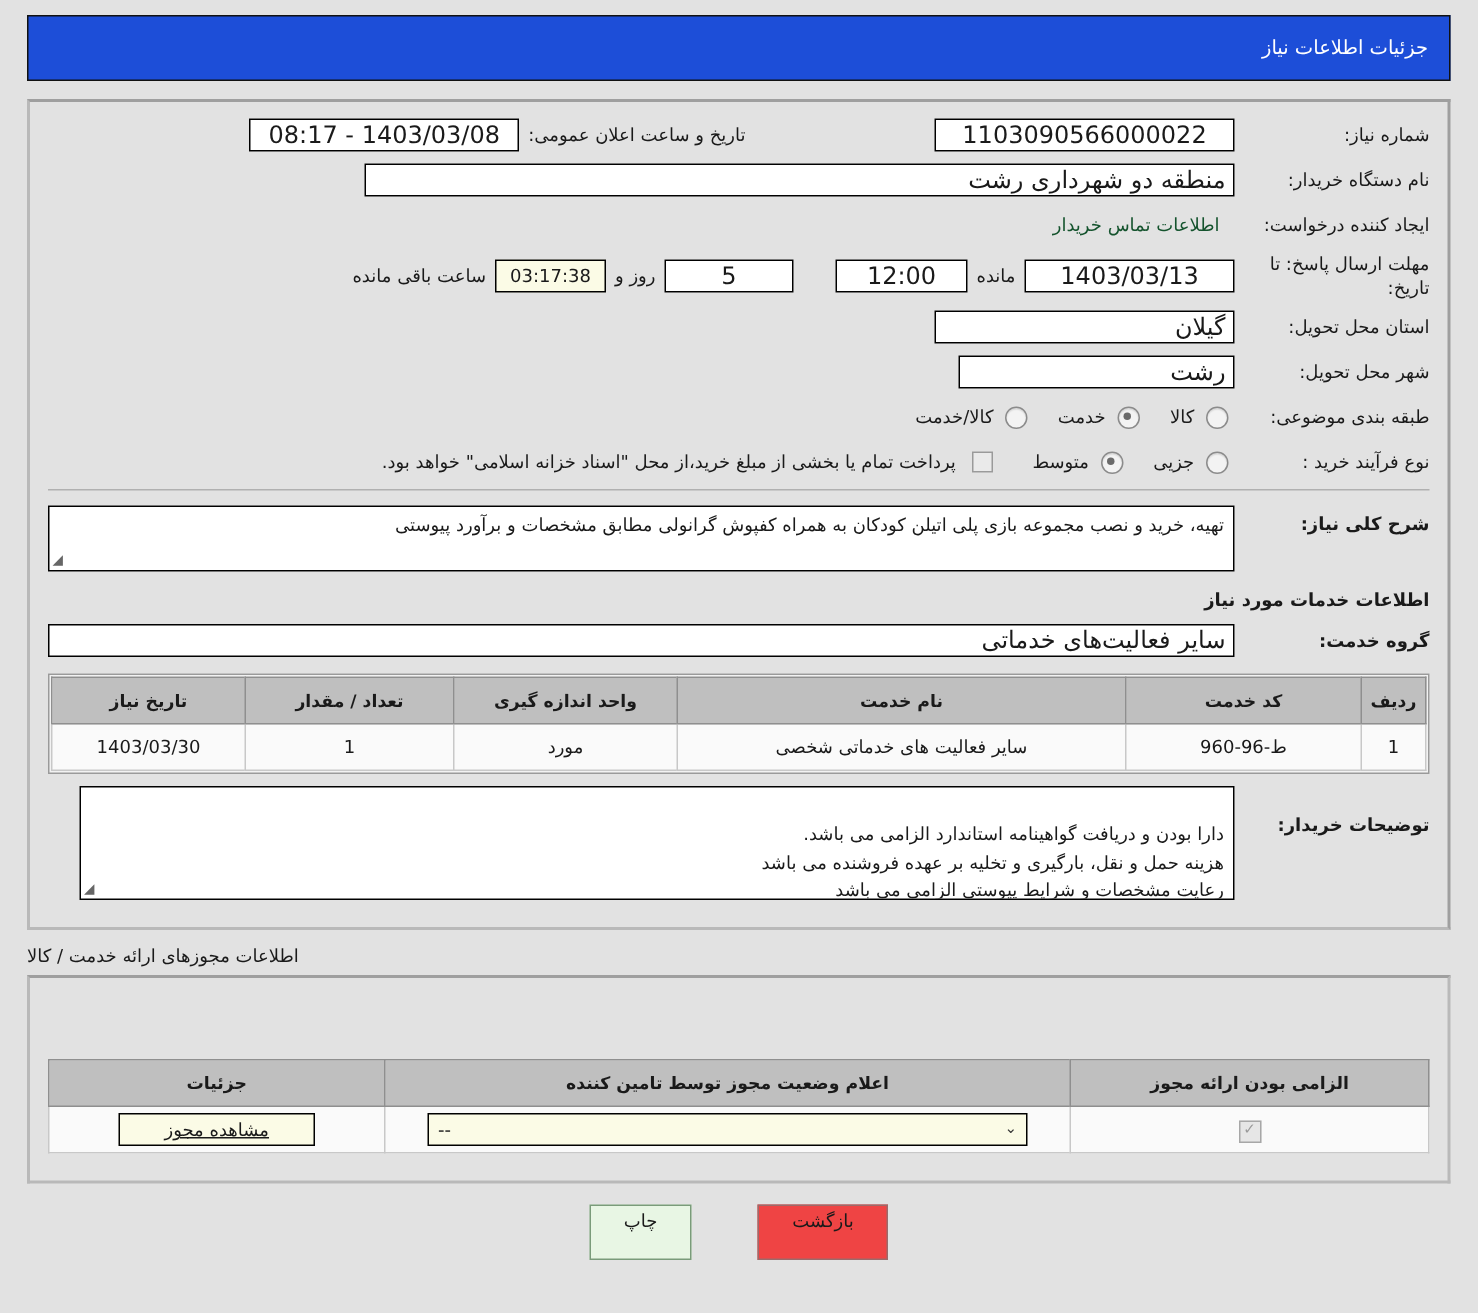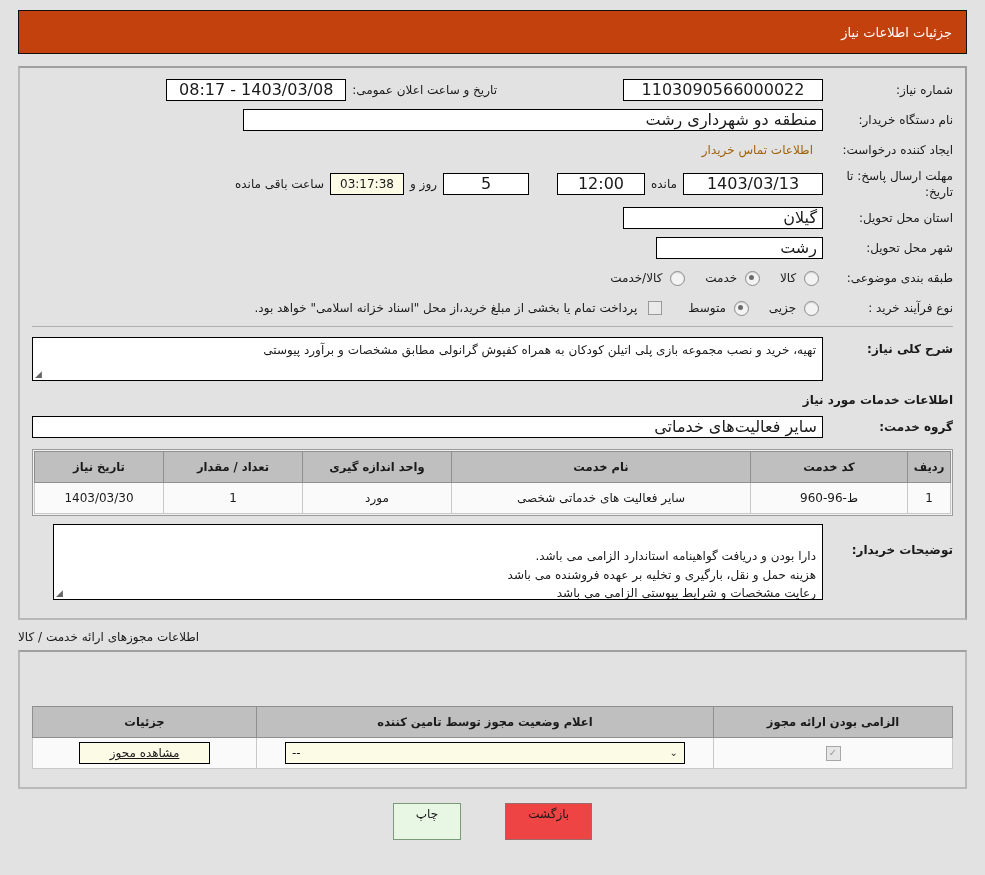--- a/index.html
+++ b/index.html
@@ -53,21 +53,21 @@
     opacity:.8;
   }
 
   
   .layer{position:relative;z-index:2;}
 
   
   .titlebar{
     margin:10px 18px 0 18px;
     height:44px;
-    background:#c2410c;
+    background:#1d4ed8;
     border:1px solid #111;
     box-sizing:border-box;
     display:flex;align-items:center;
     padding:0 14px;
   }
   .titlebar .t{
     color:#fff;font-size:13px;font-weight:normal;
   }
 
   
@@ -88,21 +88,21 @@
     line-height:1.35;
   }
   .fbox{
     border:1px solid #000;background:#fff;
     height:22px;line-height:20px;box-sizing:border-box;
     font-size:16px;padding:0 5px;text-align:center;
     overflow:hidden;white-space:nowrap;
   }
   .fbox.rightal{text-align:right;}
   .sublabel{font-size:12px;padding:0 6px;white-space:nowrap;}
-  .link{color:#a16207;font-size:12px;white-space:nowrap;cursor:pointer;}
+  .link{color:#14532d;font-size:12px;white-space:nowrap;cursor:pointer;}
   .timerbox{
     border:1px solid #000;background:#fbfbe6;
     height:22px;line-height:20px;box-sizing:border-box;
     font-size:12px;padding:0 5px;text-align:center;
     font-family:"DejaVu Sans",sans-serif;
   }
 
   
   .radio{
     display:inline-block;width:13px;height:13px;border-radius:50%;
@@ -239,21 +239,21 @@
       <div class="sublabel">ساعت باقی مانده</div>
     </div>
 
     <div class="frow">
       <div class="flabel">استان محل تحویل:</div>
       <div class="fbox rightal" style="width:200px">گیلان</div>
     </div>
 
     <div class="frow">
       <div class="flabel">شهر محل تحویل:</div>
-      <div class="fbox rightal" style="width:167px">رشت</div>
+      <div class="fbox rightal" style="width:184px">رشت</div>
     </div>
 
     <div class="frow">
       <div class="flabel">طبقه بندی موضوعی:</div>
       <div class="radiogroup">
         <span>
           <span class="radio"></span>
           <span class="radiolabel">کالا</span>
         </span>
         <span>

